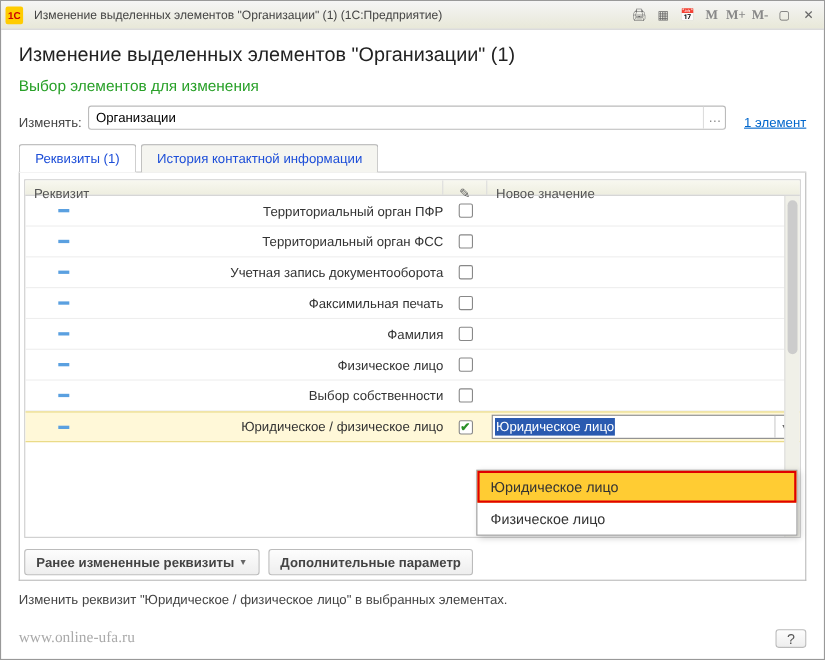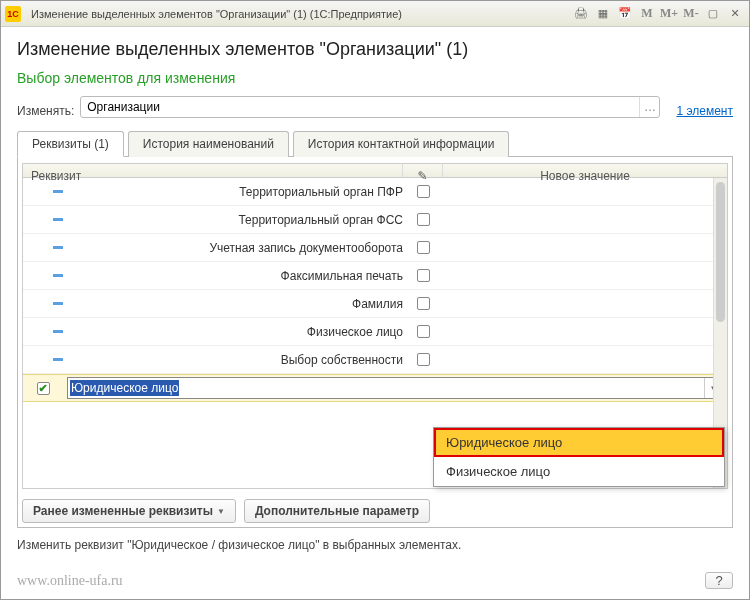--- a/index.html
+++ b/index.html
@@ -13,29 +13,29 @@
 .content { flex: 1; padding: 12px 16px 10px 16px; display: flex; flex-direction: column; position: relative; }
 h1 { font-size: 18px; font-weight: normal; color: #222; margin-bottom: 10px; }
 .sub { color: #28a028; font-size: 14px; margin-bottom: 10px; }
 .form-row { display: flex; align-items: flex-end; margin-bottom: 12px; gap: 6px; }
 .form-row label { color: #444; }
 .input-wrap { flex: 1; display: flex; align-items: center; border: 1px solid #bbb; border-radius: 3px; background: #fff; height: 22px; }
 .input-wrap input { border: none; flex: 1; padding: 0 6px; outline: none; font-size: 12px; background: transparent; }
 .input-wrap .more { width: 20px; text-align: center; color: #888; cursor: pointer; border-left: 1px solid #ddd; height: 100%; display: flex; align-items: center; justify-content: center; }
 .link { color: #0066cc; text-decoration: underline; cursor: pointer; margin-left: 10px; white-space: nowrap; }
 .tabs { display: flex; border-bottom: 1px solid #bbb; }
-.tab { padding: 5px 14px; border: 1px solid #bbb; border-bottom: none; margin-right: 4px; background: #f5f5f0; cursor: pointer; border-radius: 3px 3px 0 0; font-size: 12px; color: #404040; position: relative; top: 1px; }
+.tab { padding: 5px 14px; border: 1px solid #bbb; border-bottom: none; margin-right: 4px; background: #f5f5f0; cursor: pointer; border-radius: 3px 3px 0 0; font-size: 12px; color: #1d4ed8; position: relative; top: 1px; }
 .tab.active { background: #fff; border-bottom: 1px solid #fff; }
 .grid-wrap { border: 1px solid #bbb; border-top: none; flex: 1; display: flex; flex-direction: column; position: relative; background: #fff; padding: 6px 4px 4px 4px; }
 .grid { border: 1px solid #ccc; flex: 1; display: flex; flex-direction: column; position: relative; }
 .ghead { display: flex; background: linear-gradient(#f8f8f0, #eeeee0); border-bottom: 1px solid #ccc; height: 14px; }
 .ghead .col { padding: 5px 8px; color: #555; font-size: 12px; }
 .col1 { width: 380px; border-right: 1px solid #ddd; }
 .col2 { width: 40px; text-align: center; border-right: 1px solid #ddd; }
-.col3 { flex: 1; text-align: center; }
+.col3 { flex: 1; }
 .gbody { flex: 1; overflow: hidden; position: relative; }
 .row { display: flex; height: 28px; align-items: center; border-bottom: 1px solid #eee; }
 .row .c1 { width: 380px; padding-left: 30px; display: flex; align-items: center; gap: 8px; justify-content: space-between; }
 .row .c2 { width: 40px; display: flex; justify-content: center; align-items: center; }
 .row .c3 { flex: 1; padding: 0 6px; position: relative; }
 .row .bar { width: 10px; height: 3px; background: #5aa0e0; }
 .row.sel { background: #fff8d8; border-top: 1px solid #e8d880; border-bottom: 1px solid #e8d880; }
 .row.sel .c3 { padding: 2px 4px; }
 .chk { width: 13px; height: 13px; border: 1px solid #888; border-radius: 2px; background: #fff; display: flex; align-items: center; justify-content: center; }
 .chk.on::after { content: "✔"; color: #2a9028; font-size: 11px; font-weight: bold; }
@@ -85,21 +85,20 @@
       <label>Изменять:</label>
       <div class="input-wrap">
         <input type="text" value="Организации" style="">
         <div class="more">…</div>
       </div>
       <a class="link">1 элемент</a>
     </div>
 
     <div class="tabs">
       <div class="tab active">Реквизиты (1)</div>
-      <div class="tab">История наименований</div>
       <div class="tab">История контактной информации</div>
     </div>
 
     <div class="grid-wrap">
       <div class="grid">
         <div class="ghead">
           <div class="col col1">Реквизит</div>
           <div class="col col2 pencil">✎</div>
           <div class="col col3">Новое значение</div>
         </div>
@@ -168,20 +167,24 @@
             <div class="c1">
                 <span class="bar"></span>
                 <span>Выбор собственности</span>
               </div>
             <div class="c2">
                 <div class="chk"></div>
               </div>
             <div class="c3"></div>
           </div>
           <div class="row sel">
+            <div class="c1">
+                <span class="bar"></span>
+                <span>Юридическое / физическое лицо</span>
+              </div>
             <div class="c2">
                 <div class="chk on"></div>
               </div>
             <div class="c3">
               <div class="sel-input">
                 <div class="val"><span>Юридическое лицо</span></div>
                 <div class="dd-btn">▼</div>
               </div>
             </div>
           </div>

